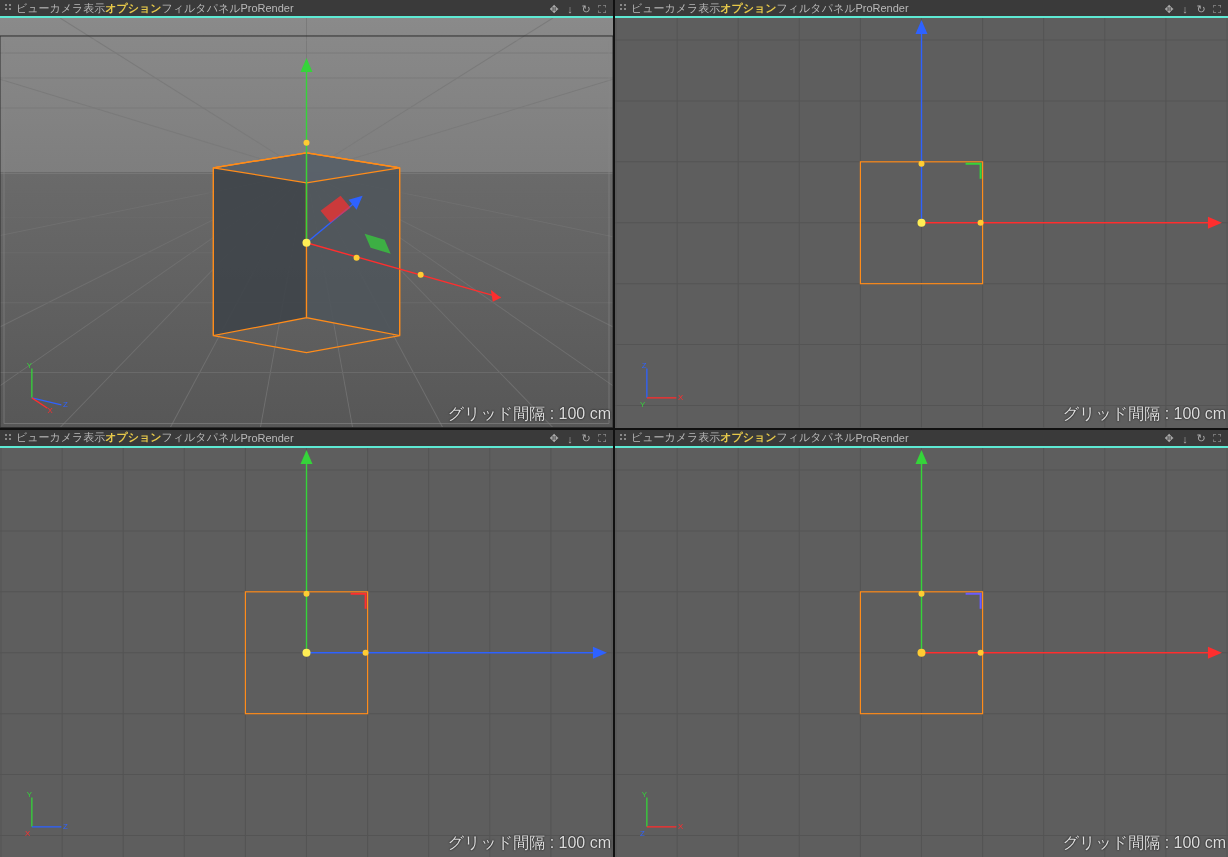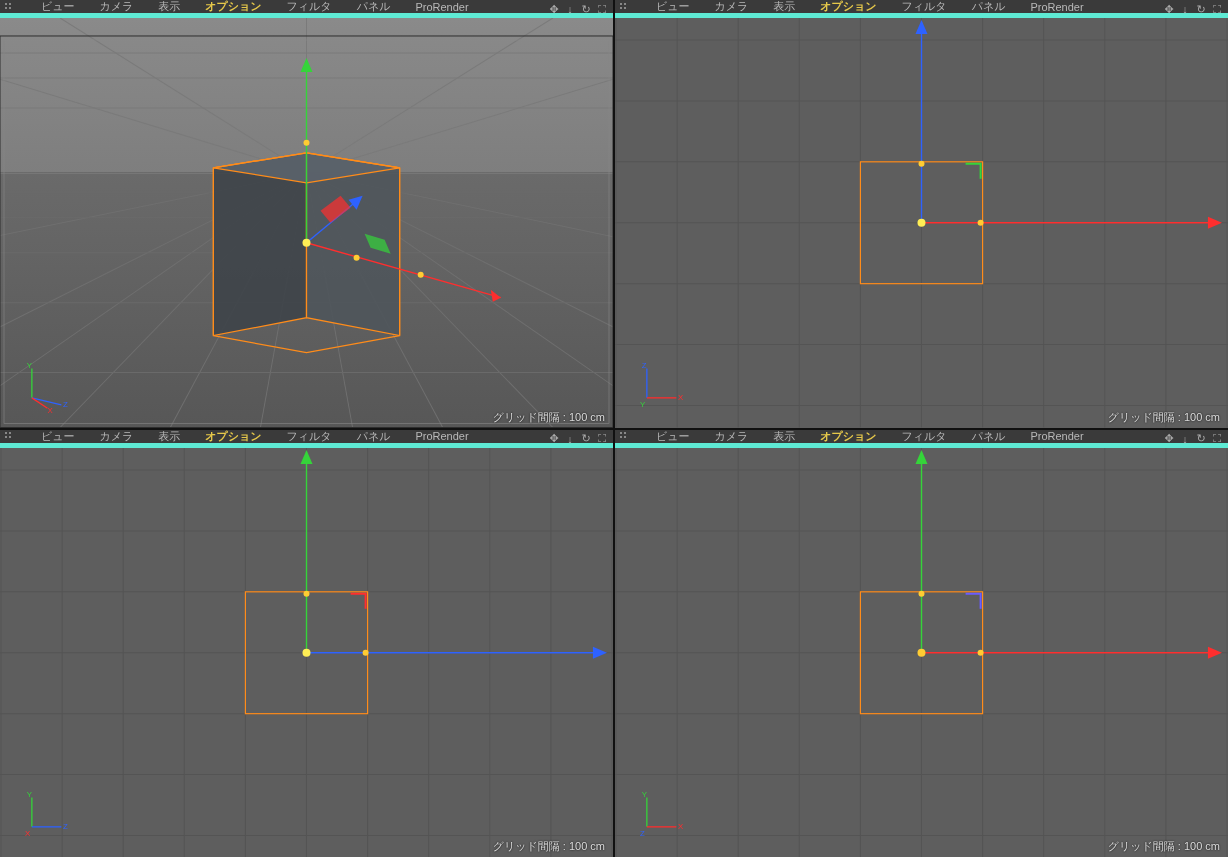--- a/index.html
+++ b/index.html
@@ -27,25 +27,25 @@
     display: flex;
     flex-direction: column;
     overflow: hidden;
   }
   .pane-menu {
     height: 18px;
     background: #3a3a3a;
     display: flex;
     align-items: center;
     padding: 0 4px;
-    gap: 25px;
+    gap: 0;
     font-size: 11px;
     color: #b8b8b8;
     position: relative;
-    border-bottom: 5px solid #5eead4;
+    border-bottom: 2px solid #5eead4;
   }
   .pane-menu .grip {
     width: 10px; height: 10px;
     background:
       radial-gradient(circle at 2px 2px, #888 1px, transparent 1px),
       radial-gradient(circle at 6px 2px, #888 1px, transparent 1px),
       radial-gradient(circle at 2px 6px, #888 1px, transparent 1px),
       radial-gradient(circle at 6px 6px, #888 1px, transparent 1px);
     margin-right: 2px;
   }
@@ -92,23 +92,23 @@
   .hud .hud-head {
     text-align: right;
     border-bottom: 1px solid #555;
     padding-bottom: 1px;
     margin-bottom: 1px;
   }
   .hud .hud-row { display: flex; justify-content: space-between; gap: 8px; }
   .grid-info {
     position: absolute;
     bottom: 3px;
-    right: 8px;
+    right: 2px;
     color: #ddd;
-    font-size: 11px;
+    font-size: 16px;
     text-shadow: 0 0 2px #000;
   }
   .viewport {
     flex: 1;
     position: relative;
     overflow: hidden;
   }
   .viewport svg {
     position: absolute;
     inset: 0;

